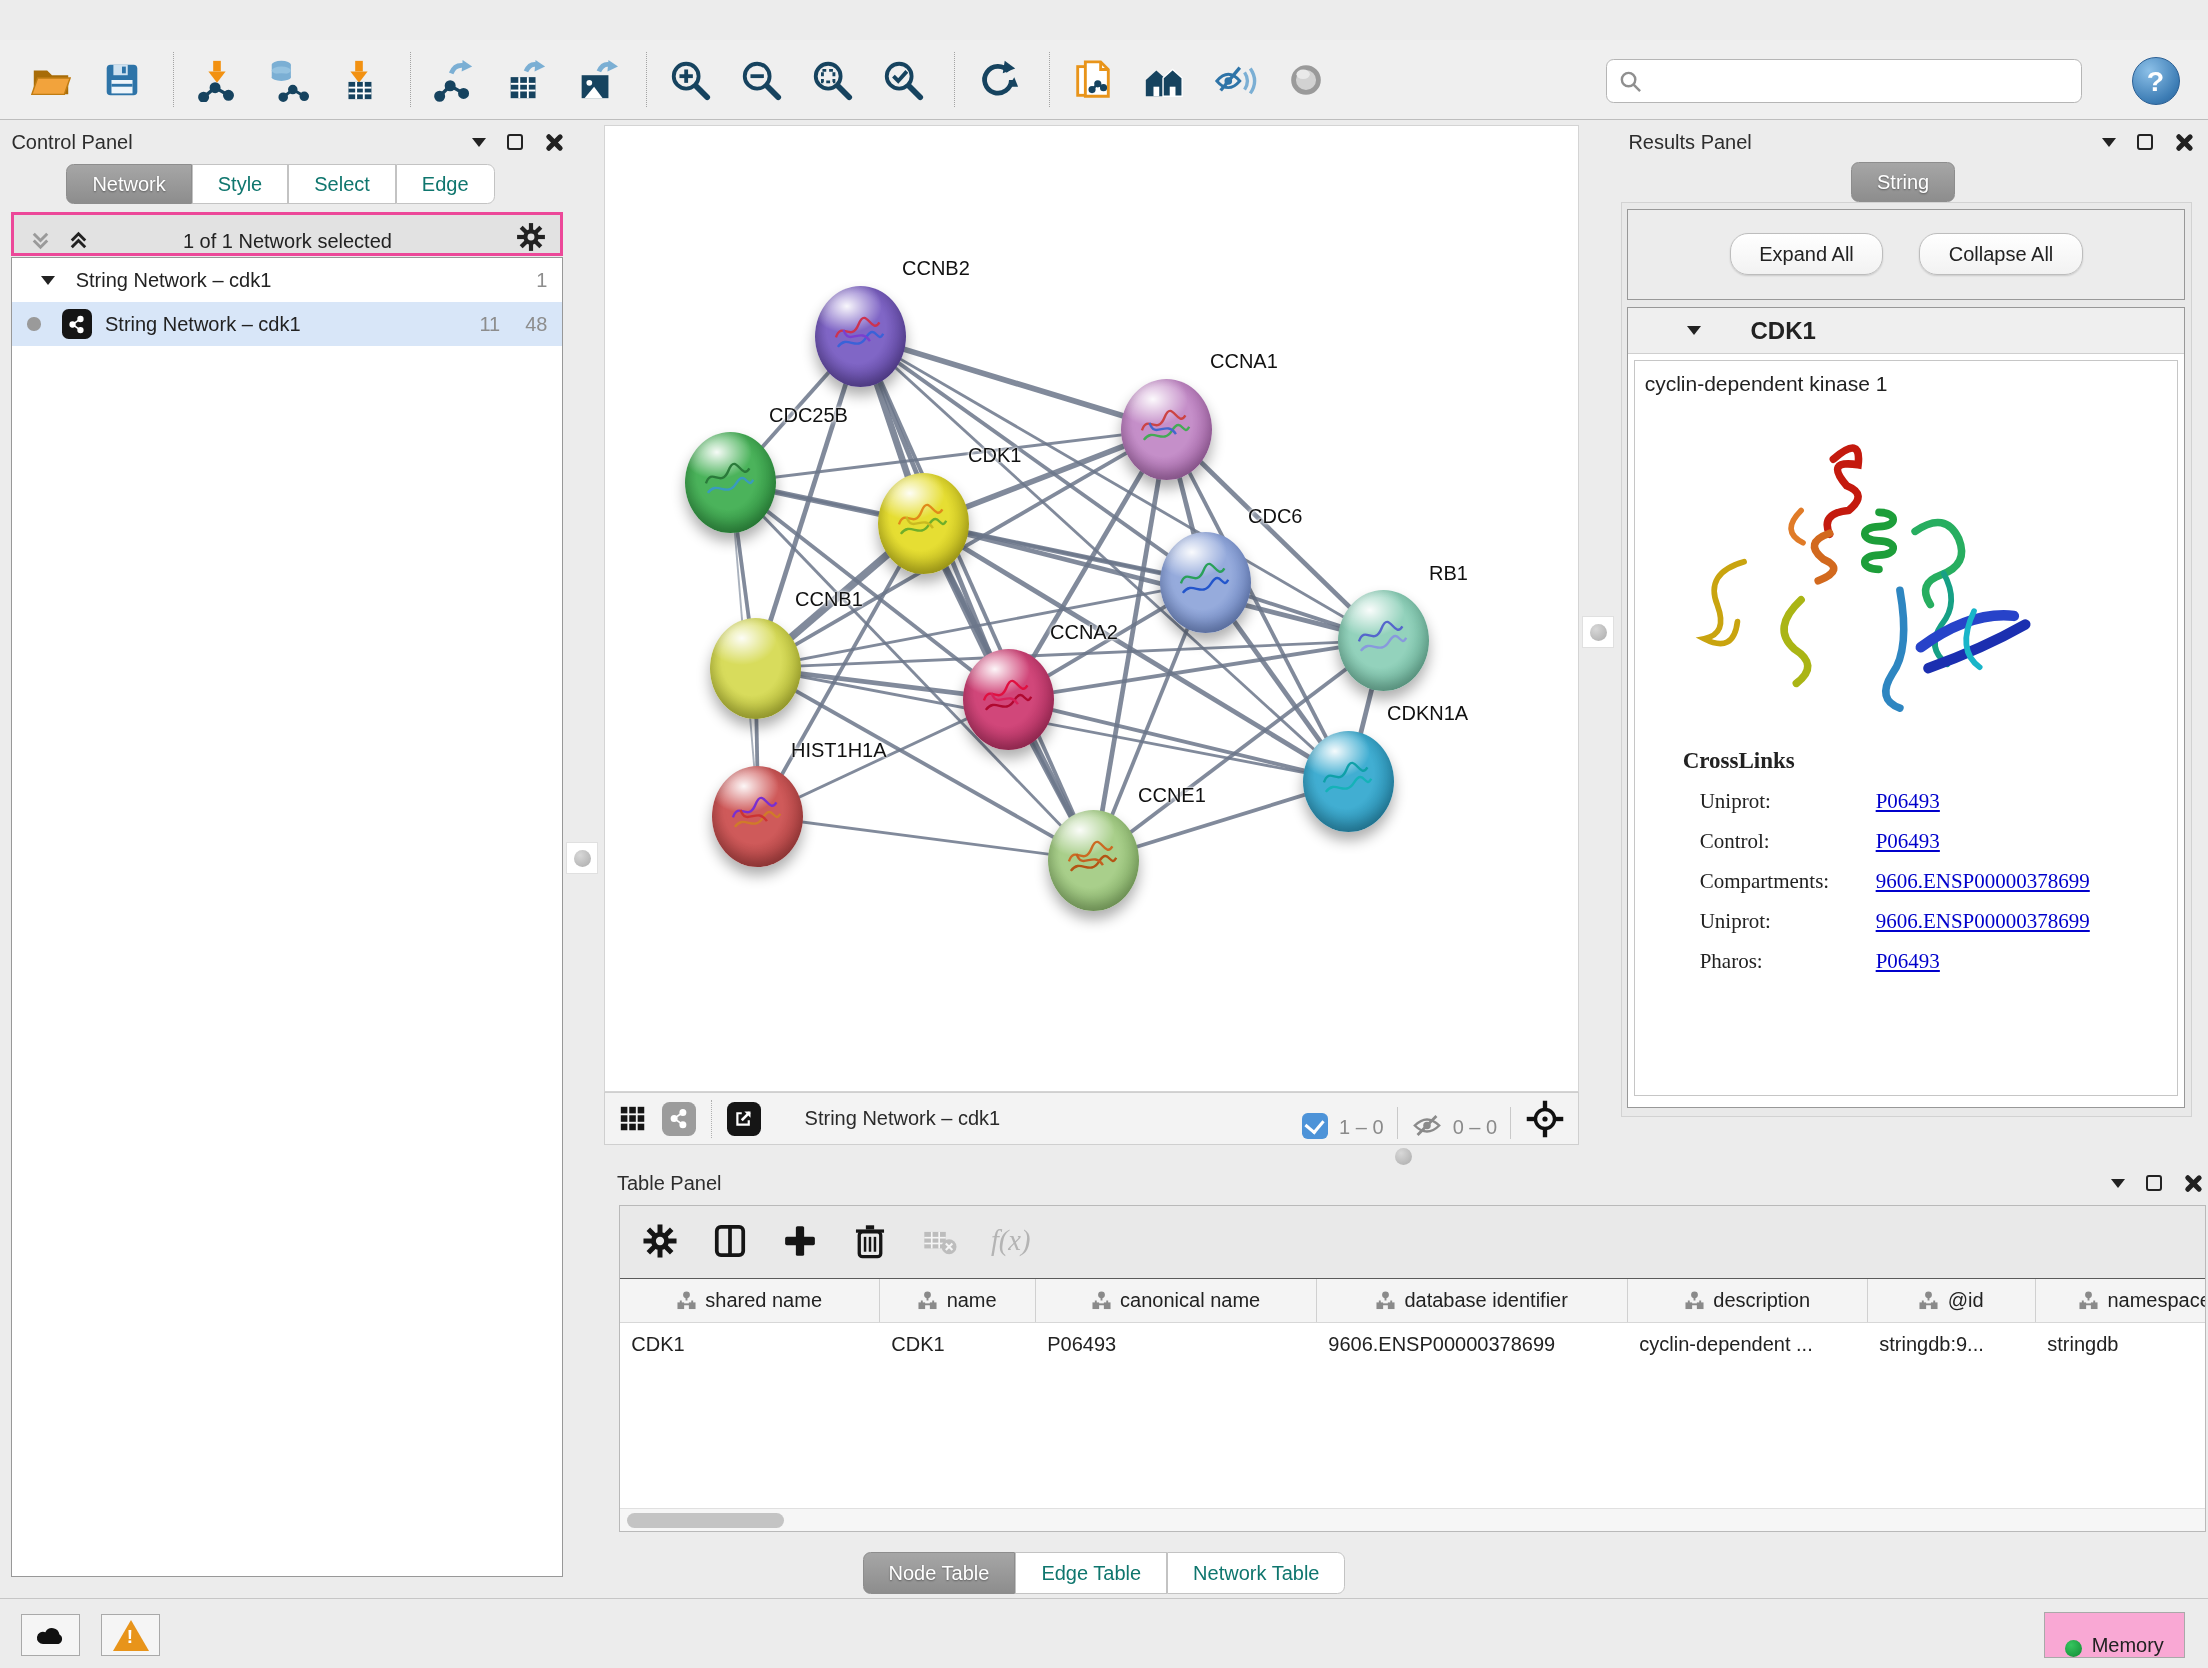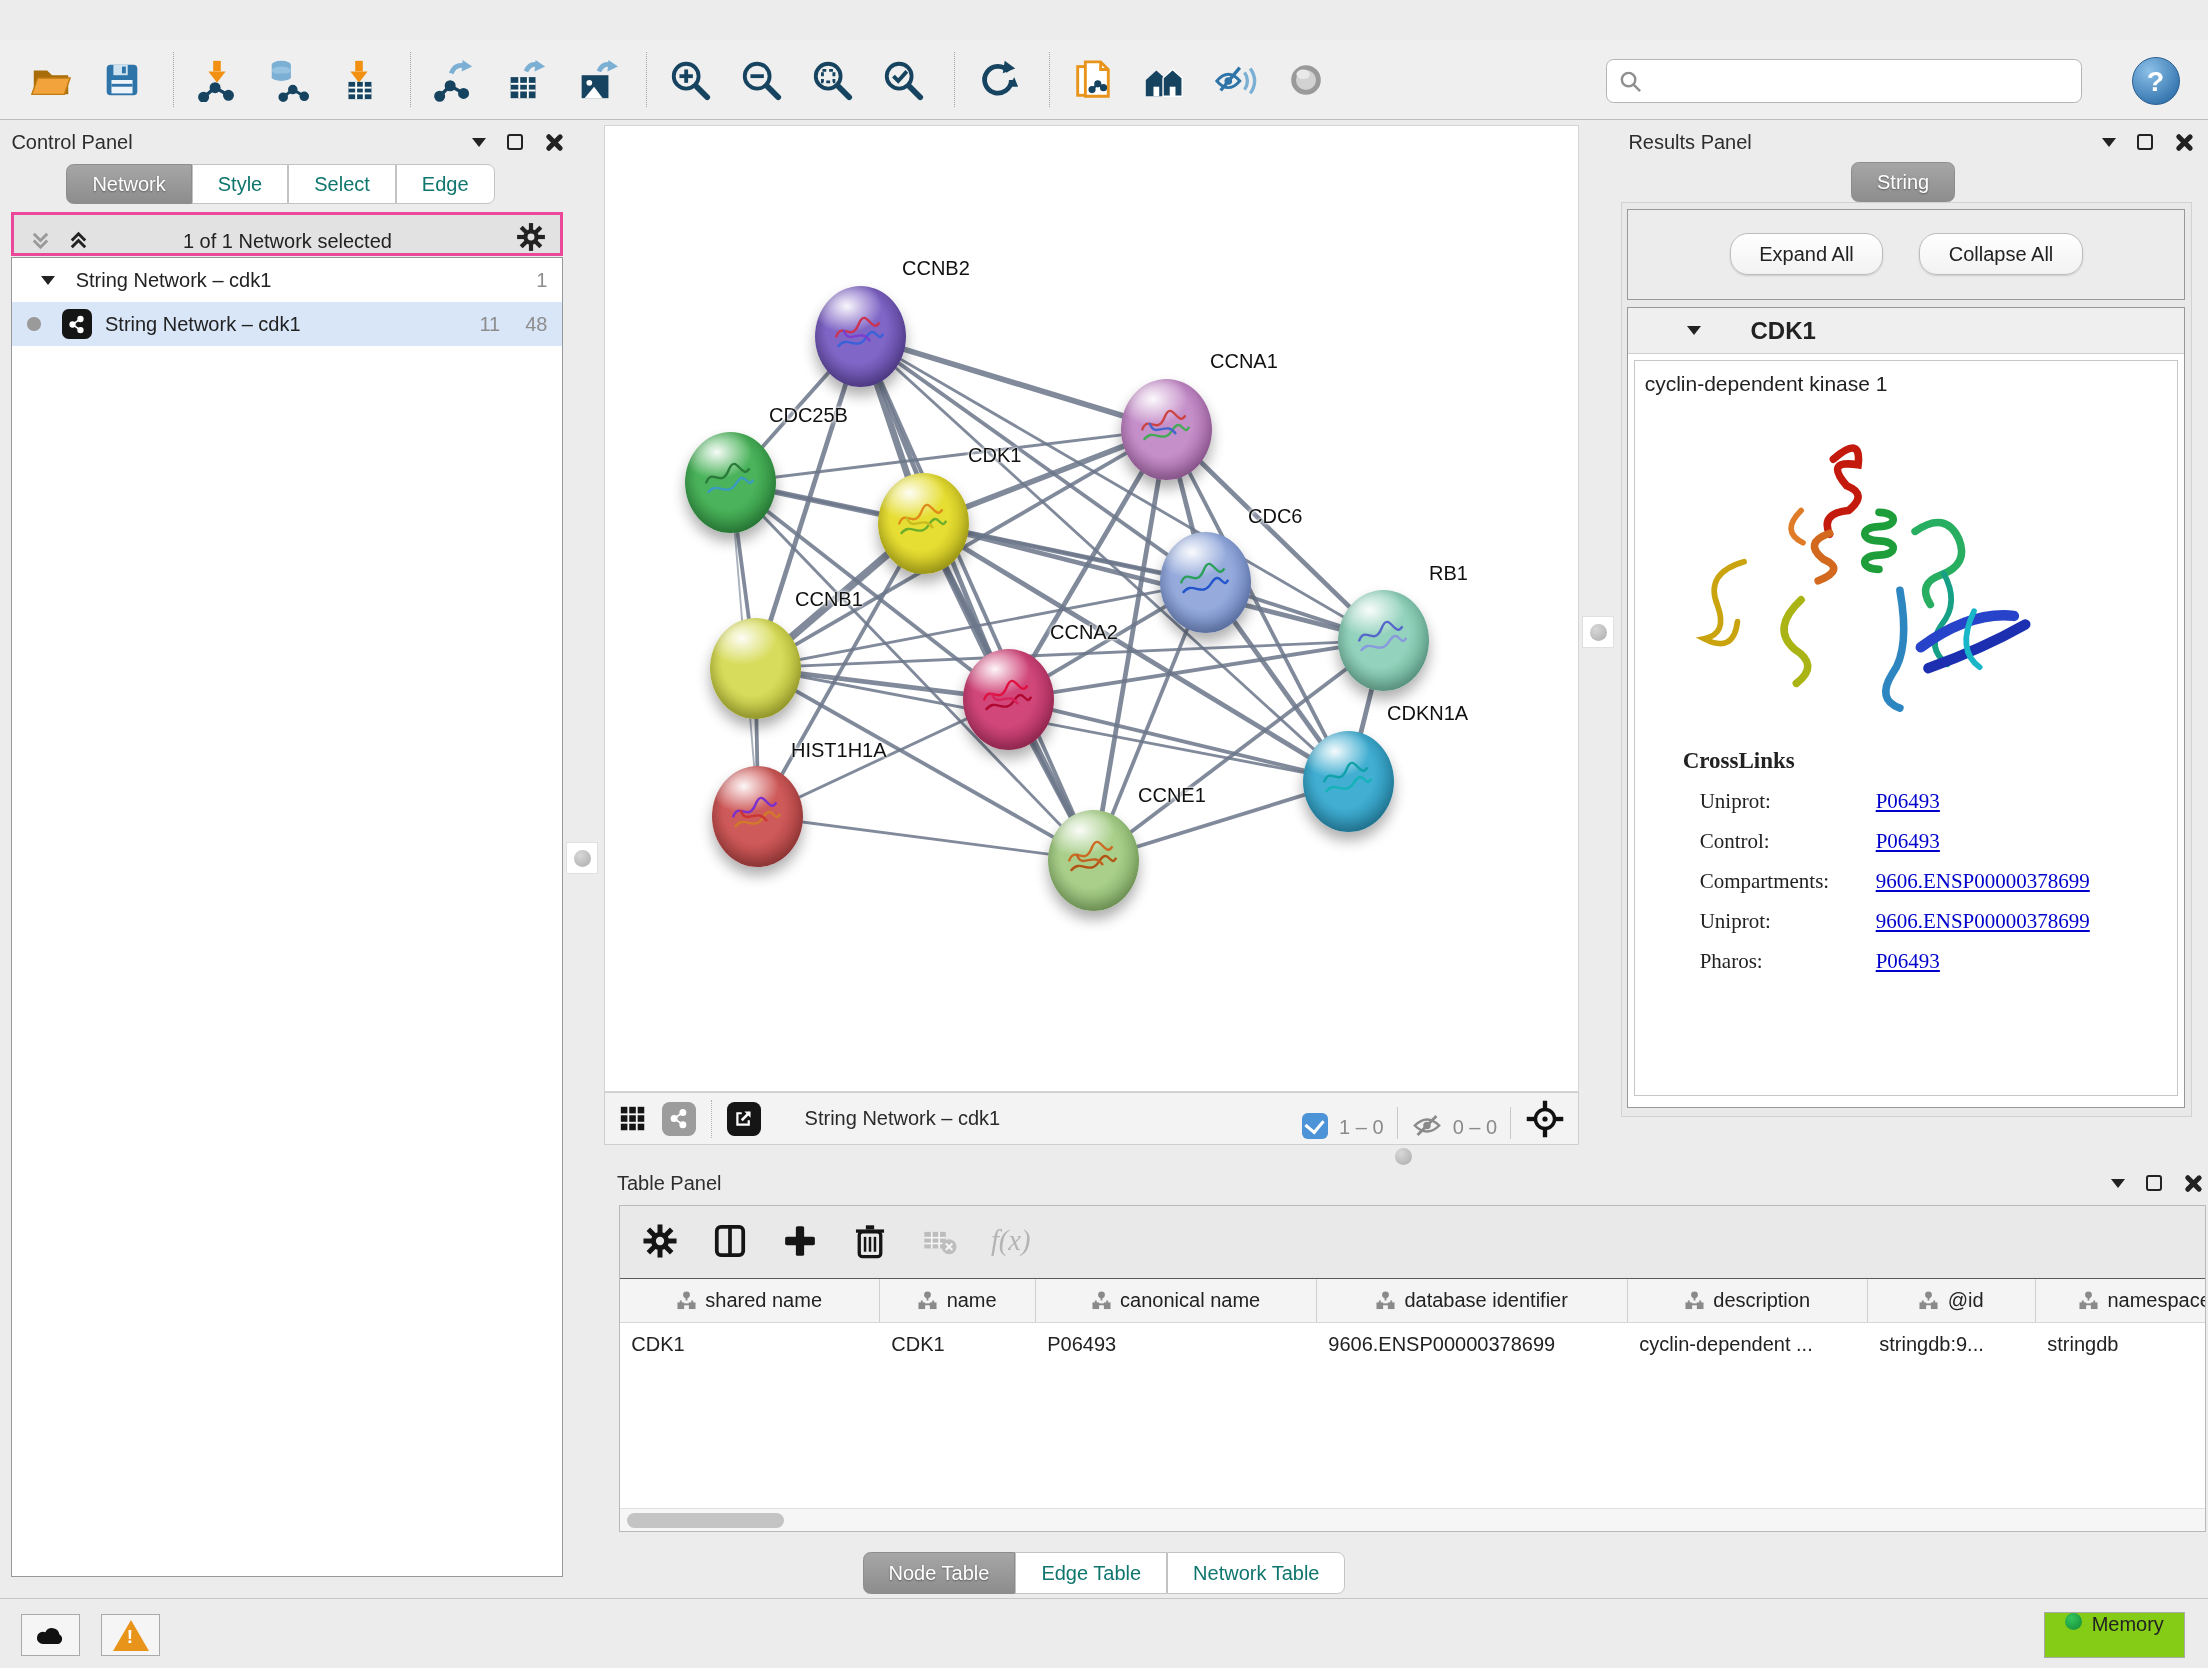--- a/index.html
+++ b/index.html
@@ -154,21 +154,21 @@
   #table-tabs .mac-tab { height:42px; }
   #table-tabs .mac-tab:first-child { border-radius:7.6px 0 0 7.6px; }
   #table-tabs .mac-tab:last-child { border-radius:0 7.6px 7.6px 0; }
 
   
   #status-bar { position:absolute; left:0; top:1598px; width:2208px; height:70px;
     background:#ececec; border-top:1px solid #c6c6c6; }
   .status-btn { position:absolute; top:15px; width:59px; height:42px; background:#f5f5f5;
     border:1.9px solid #a9a9a9; display:flex; align-items:center; justify-content:center; }
   #memory-button { position:absolute; right:23px; top:13.3px; width:141px; height:46px;
-    background:#84cc16; border:1.9px solid #a9a9a9; display:flex; align-items:flex-start;
+    background:#f9a8d4; border:1.9px solid #a9a9a9; display:flex; align-items:flex-end;
     justify-content:center; gap:9.5px; font-size:20px; }
   #memory-dot { width:17px; height:17px; border-radius:50%;
     background:radial-gradient(circle at 35% 30%, #35c55e, #128a35); }
   .warn-tri { position:relative; width:0; height:0; border-left:18px solid transparent;
     border-right:18px solid transparent; border-bottom:31px solid #e8941a; }
   .warn-tri::after { content:"!"; position:absolute; left:-3.8px; top:6.7px; color:#fff;
     font-weight:bold; font-size:19px; }
 </style>
 </head>
 <body>

